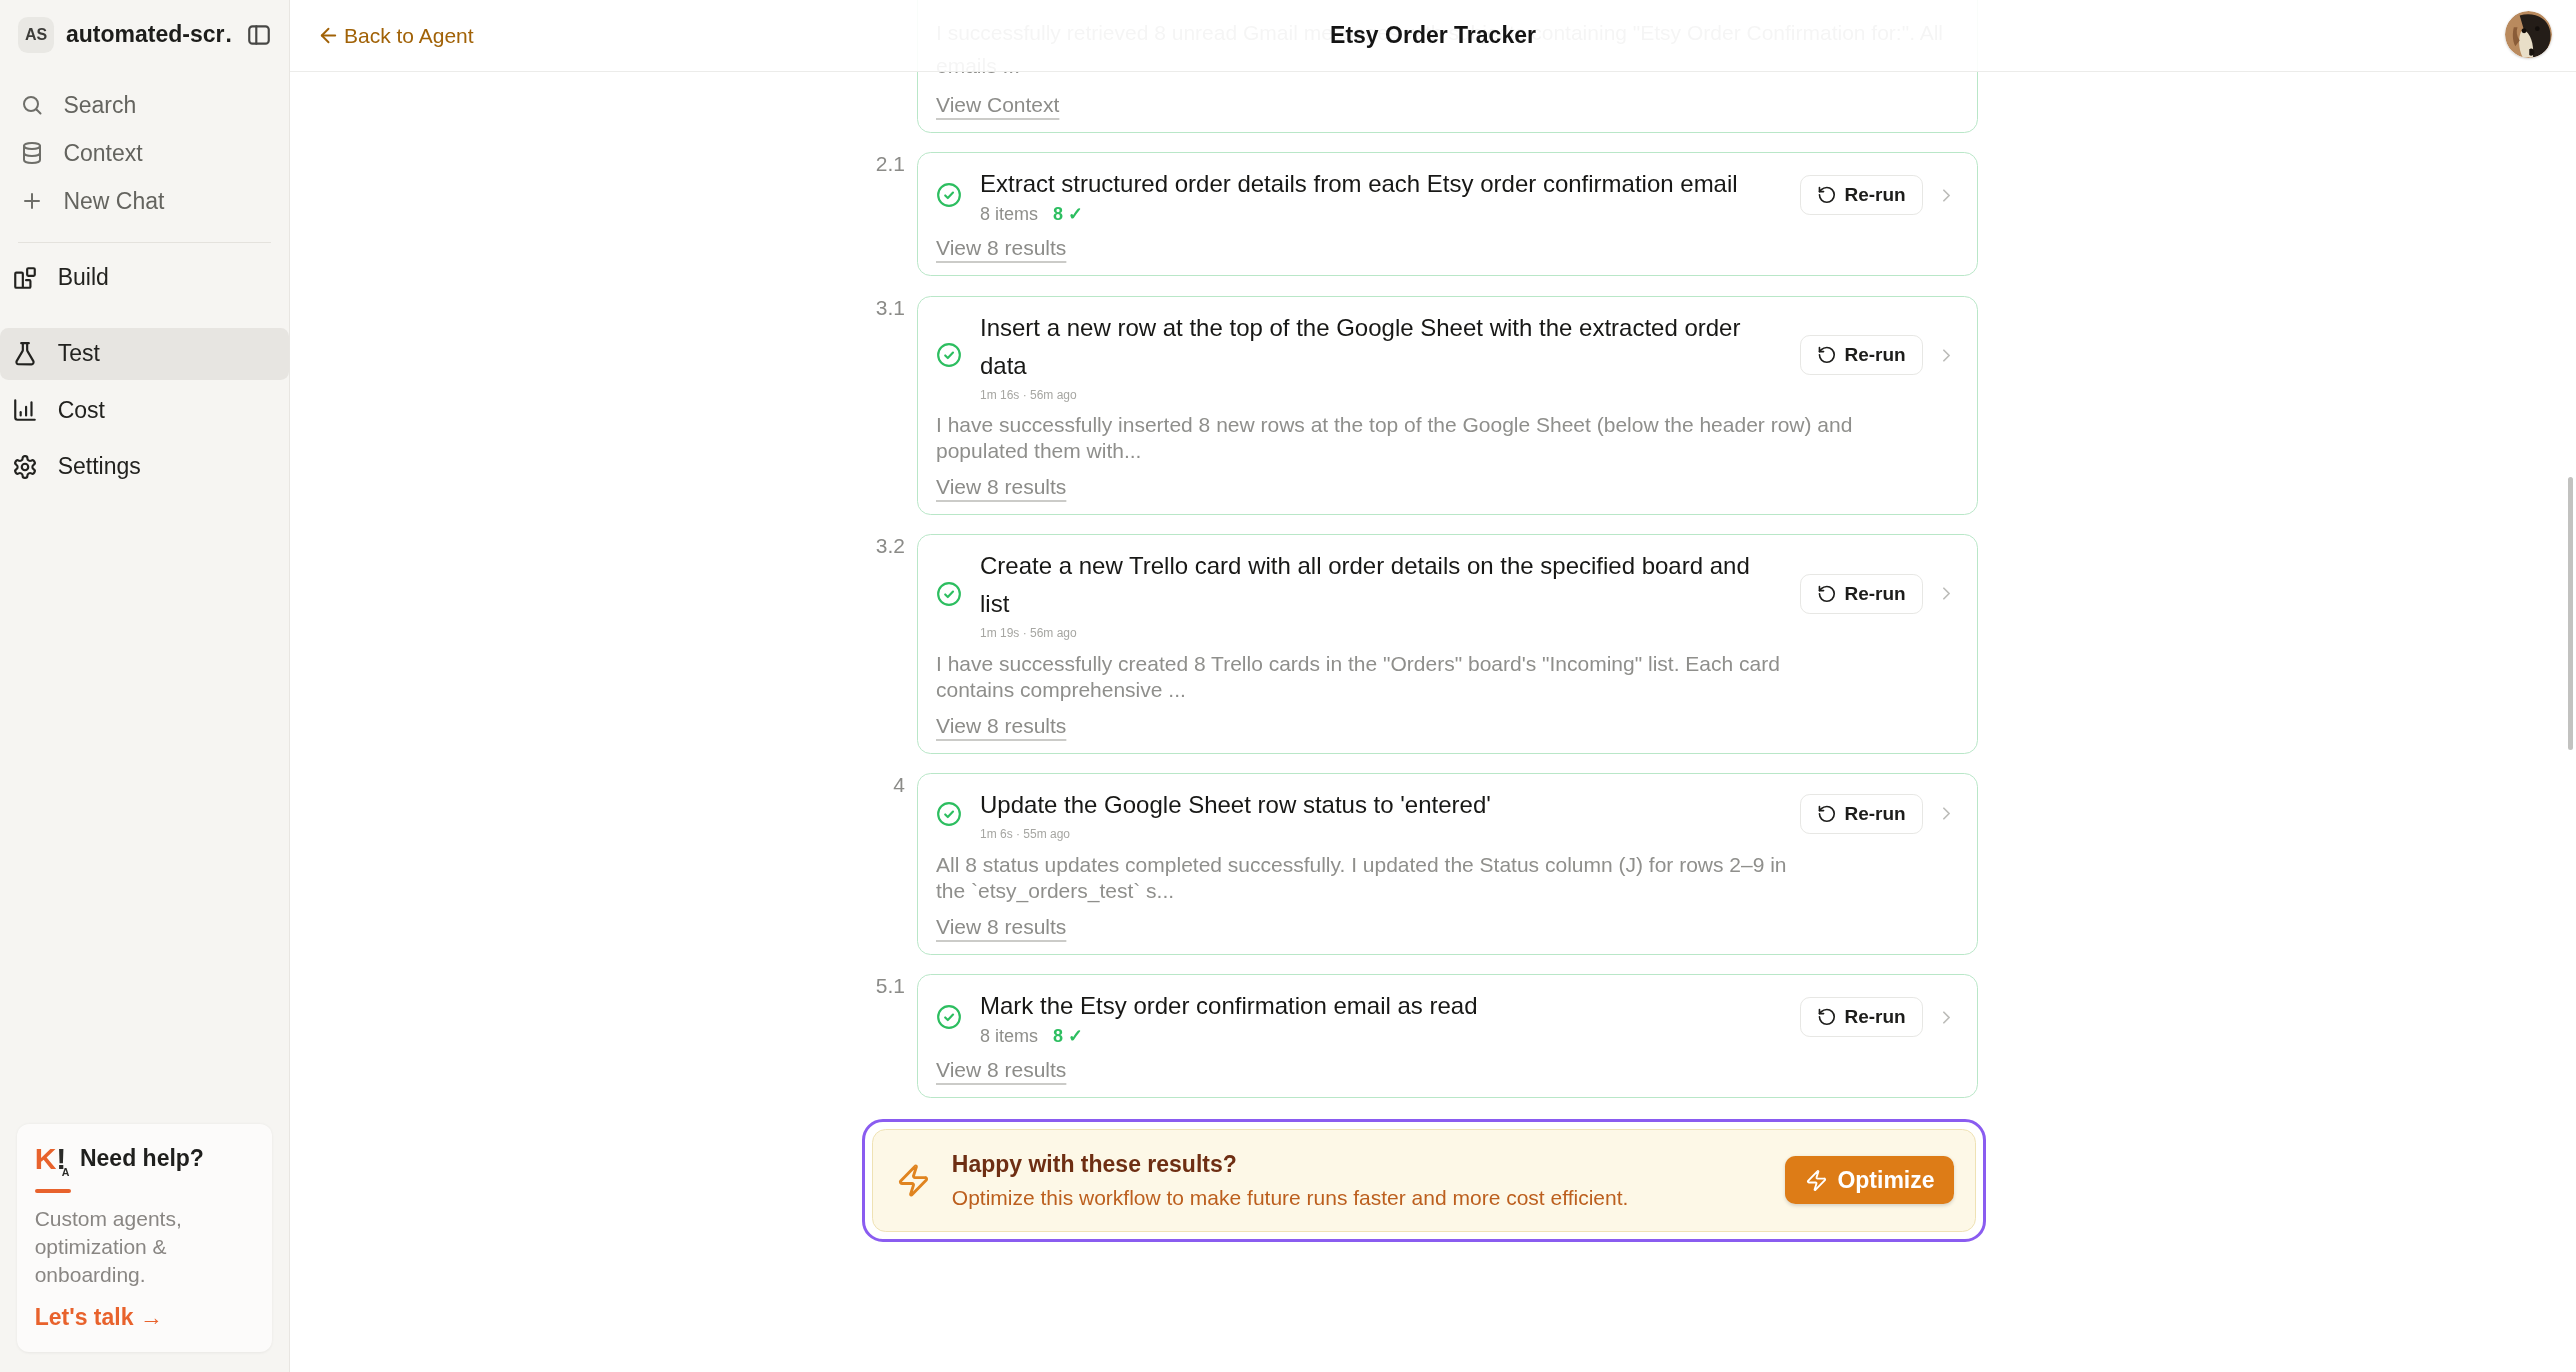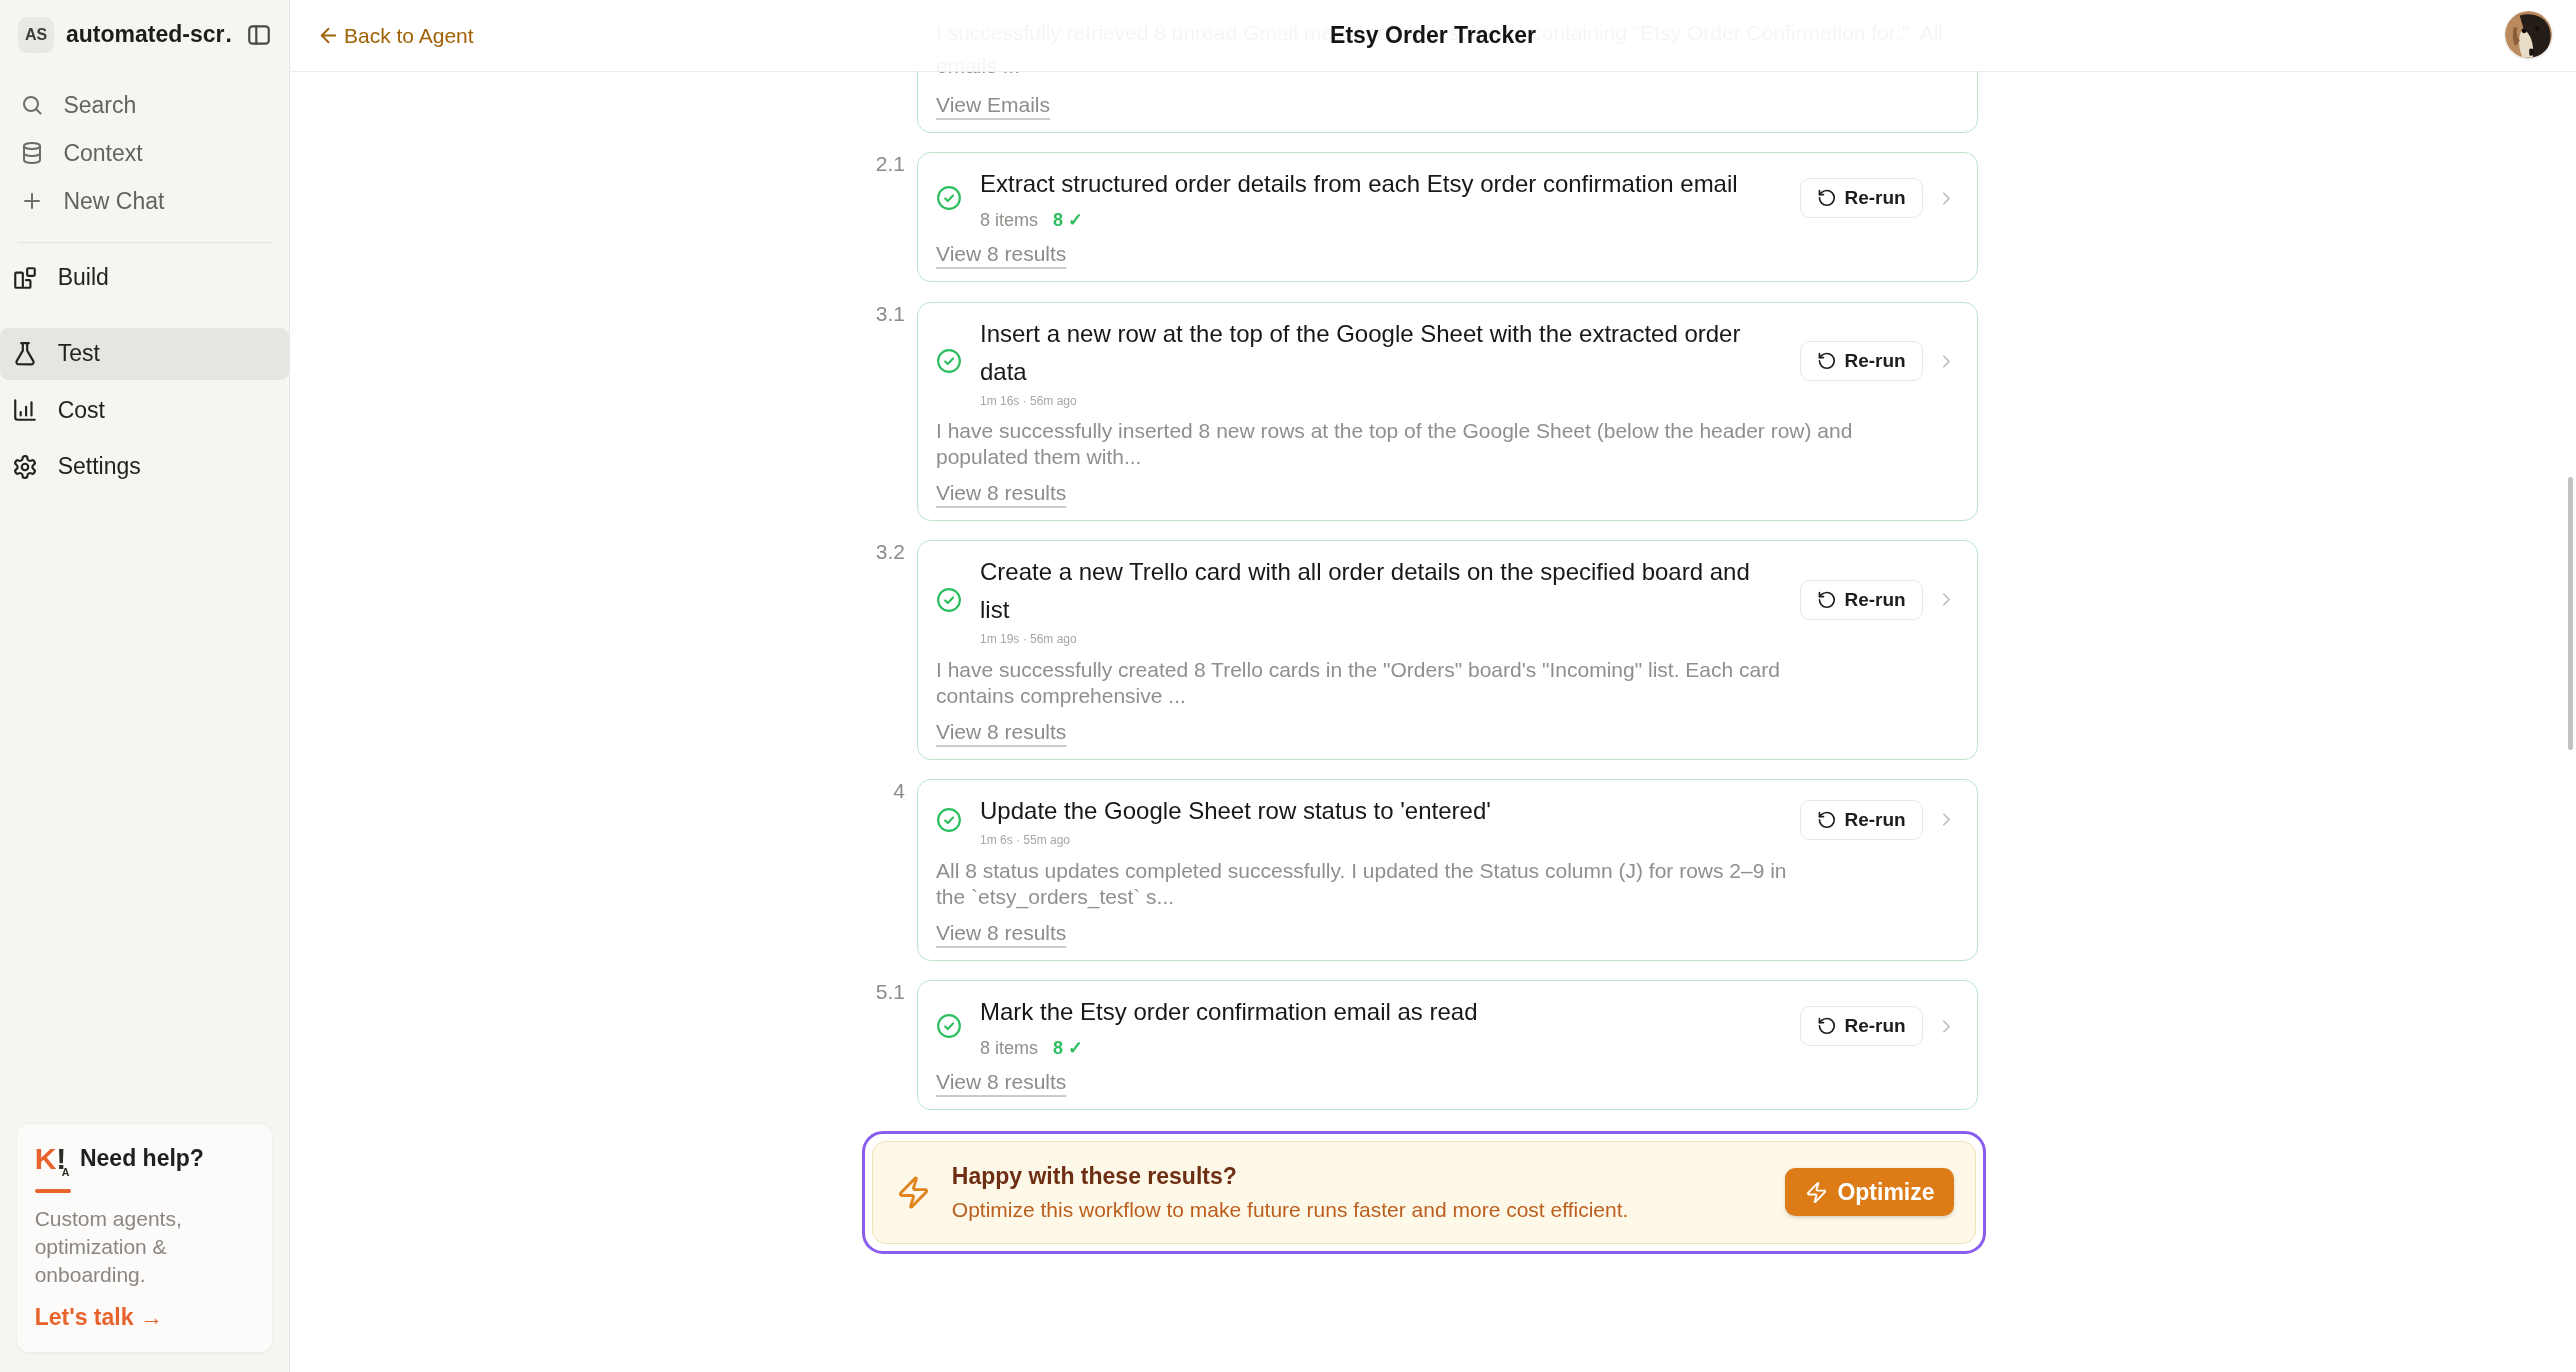--- a/index.html
+++ b/index.html
@@ -76,21 +76,21 @@
   .col { position:relative; width:1061px; margin-left:627px; }
 
   .step { position:relative; margin-bottom:19.7px; }
   .step-num { position:absolute; left:-45px; top:0; width:33px; text-align:right; color:#8b8b88; font-size:21px; }
   .card { border:1.5px solid #b9e7c8; border-radius:13.6px; background:#fff; padding:12px 19.7px 15px 18px; }
   .head { display:flex; align-items:center; }
   .check-icon { width:26px; height:26px; margin-right:18px; color:#2dbe60; flex:none; align-self:center; }
   .tblock { flex:1; min-width:0; }
   .title { font-size:24px; line-height:38px; color:#181816; font-weight:500; }
   .meta { margin-top:3px; font-size:12px; color:#a6a6a2; }
-  .items-row { margin-top:6px; font-size:18px; color:#8f8f8b; display:flex; gap:15px; align-items:center; }
+  .items-row { font-size:18px; color:#8f8f8b; display:flex; gap:15px; align-items:center; }
   .items-done { color:#2dbe60; font-weight:600; }
   .actions { display:flex; align-items:center; gap:13.6px; margin-left:15px; flex:none; }
   .rerun-btn {
     display:flex; align-items:center; gap:8.3px; height:40px; padding:0 16px;
     border:1.5px solid #e7e7e4; border-radius:9.8px; background:#fff;
     font-family:"Liberation Sans", sans-serif;
     font-size:19px; font-weight:600; color:#1d1d1b; cursor:pointer;
   }
   .chev { color:#bcbcb9; cursor:pointer; }
   .desc { margin-top:10.6px; font-size:21px; line-height:26px; color:#8f8f8c; }
@@ -238,21 +238,21 @@
   </div>
 </div>
 
 <div class="main">
   <div class="col">
 
     <div class="step partial">
       <div class="card partial">
         <div class="ghostline">I successfully retrieved 8 unread Gmail messages with subjects containing "Etsy Order Confirmation for:". All</div>
         <div class="ghostline">emails ...</div>
-        <span class="vlink">View Emails</span>
+        <span class="vlink">View Context</span>
       </div>
     </div>
 
     <div class="step">
       <div class="step-num">2.1</div>
       <div class="card">
         <div class="head">
           <span class="check-icon">
             <svg width="26" height="26" viewBox="0 0 24 24" fill="none" stroke="currentColor" stroke-width="2" stroke-linecap="round" stroke-linejoin="round">
                 <circle cx="12" cy="12" r="10"></circle>

